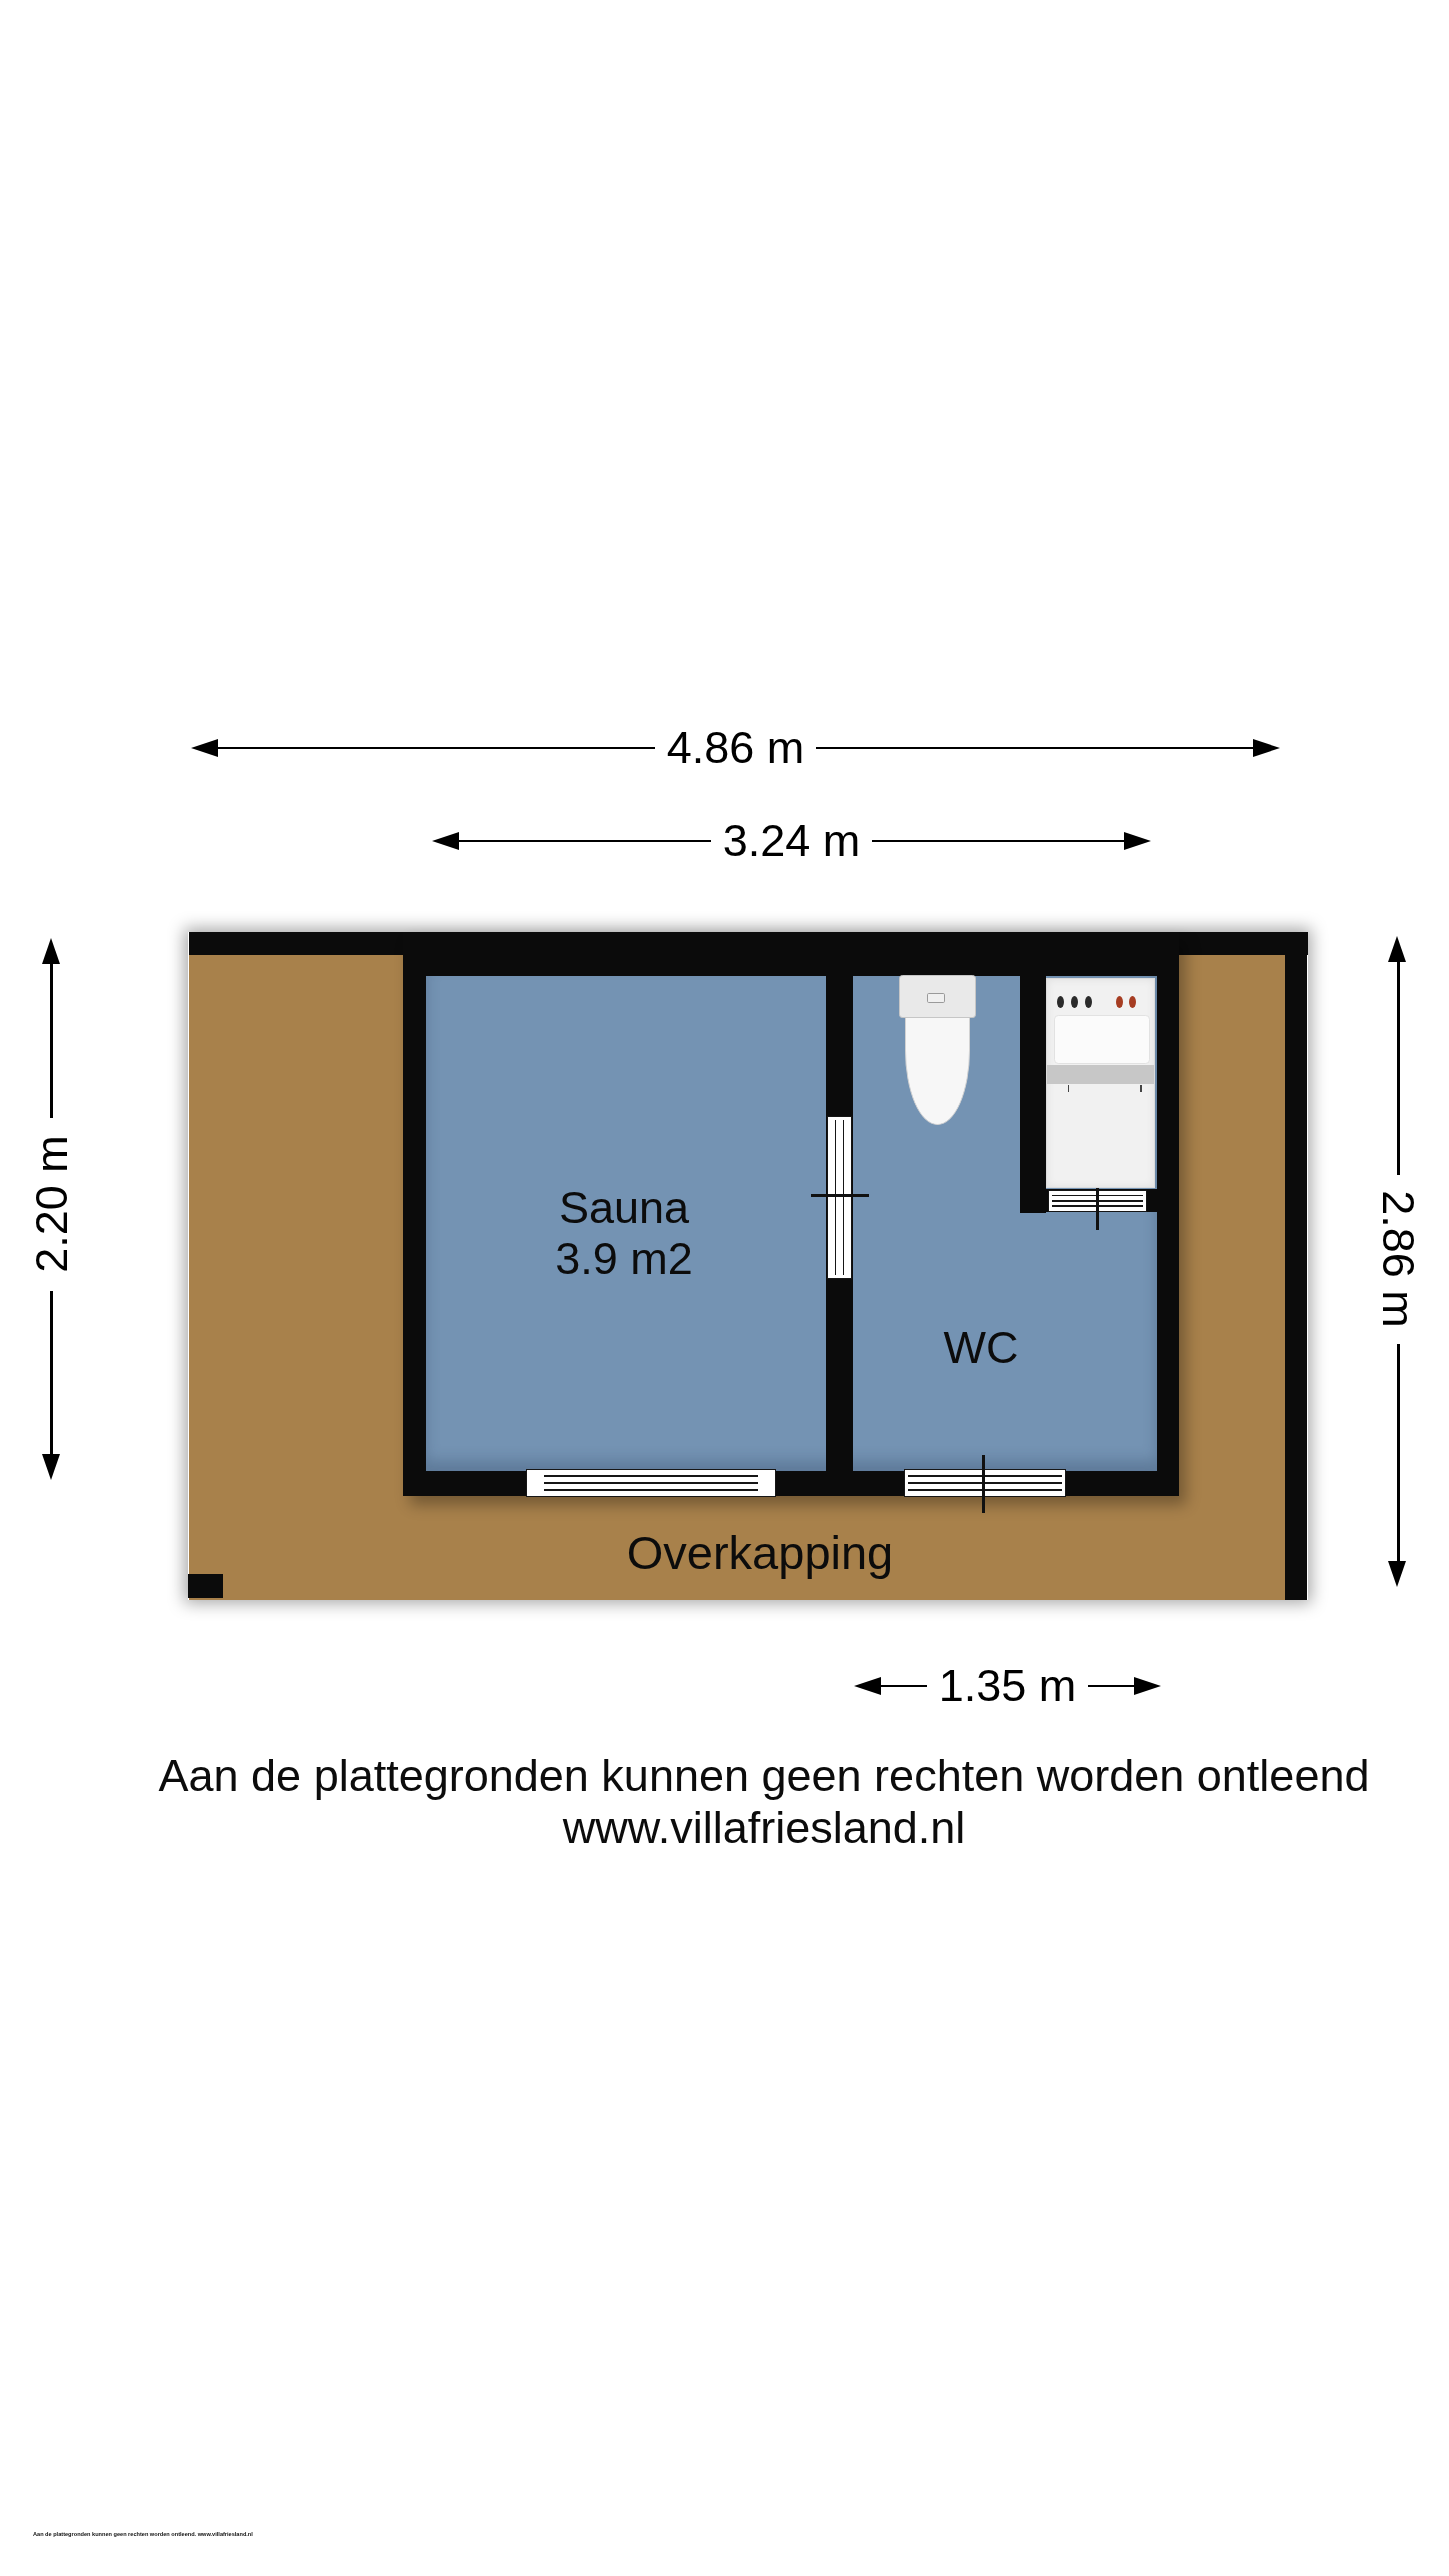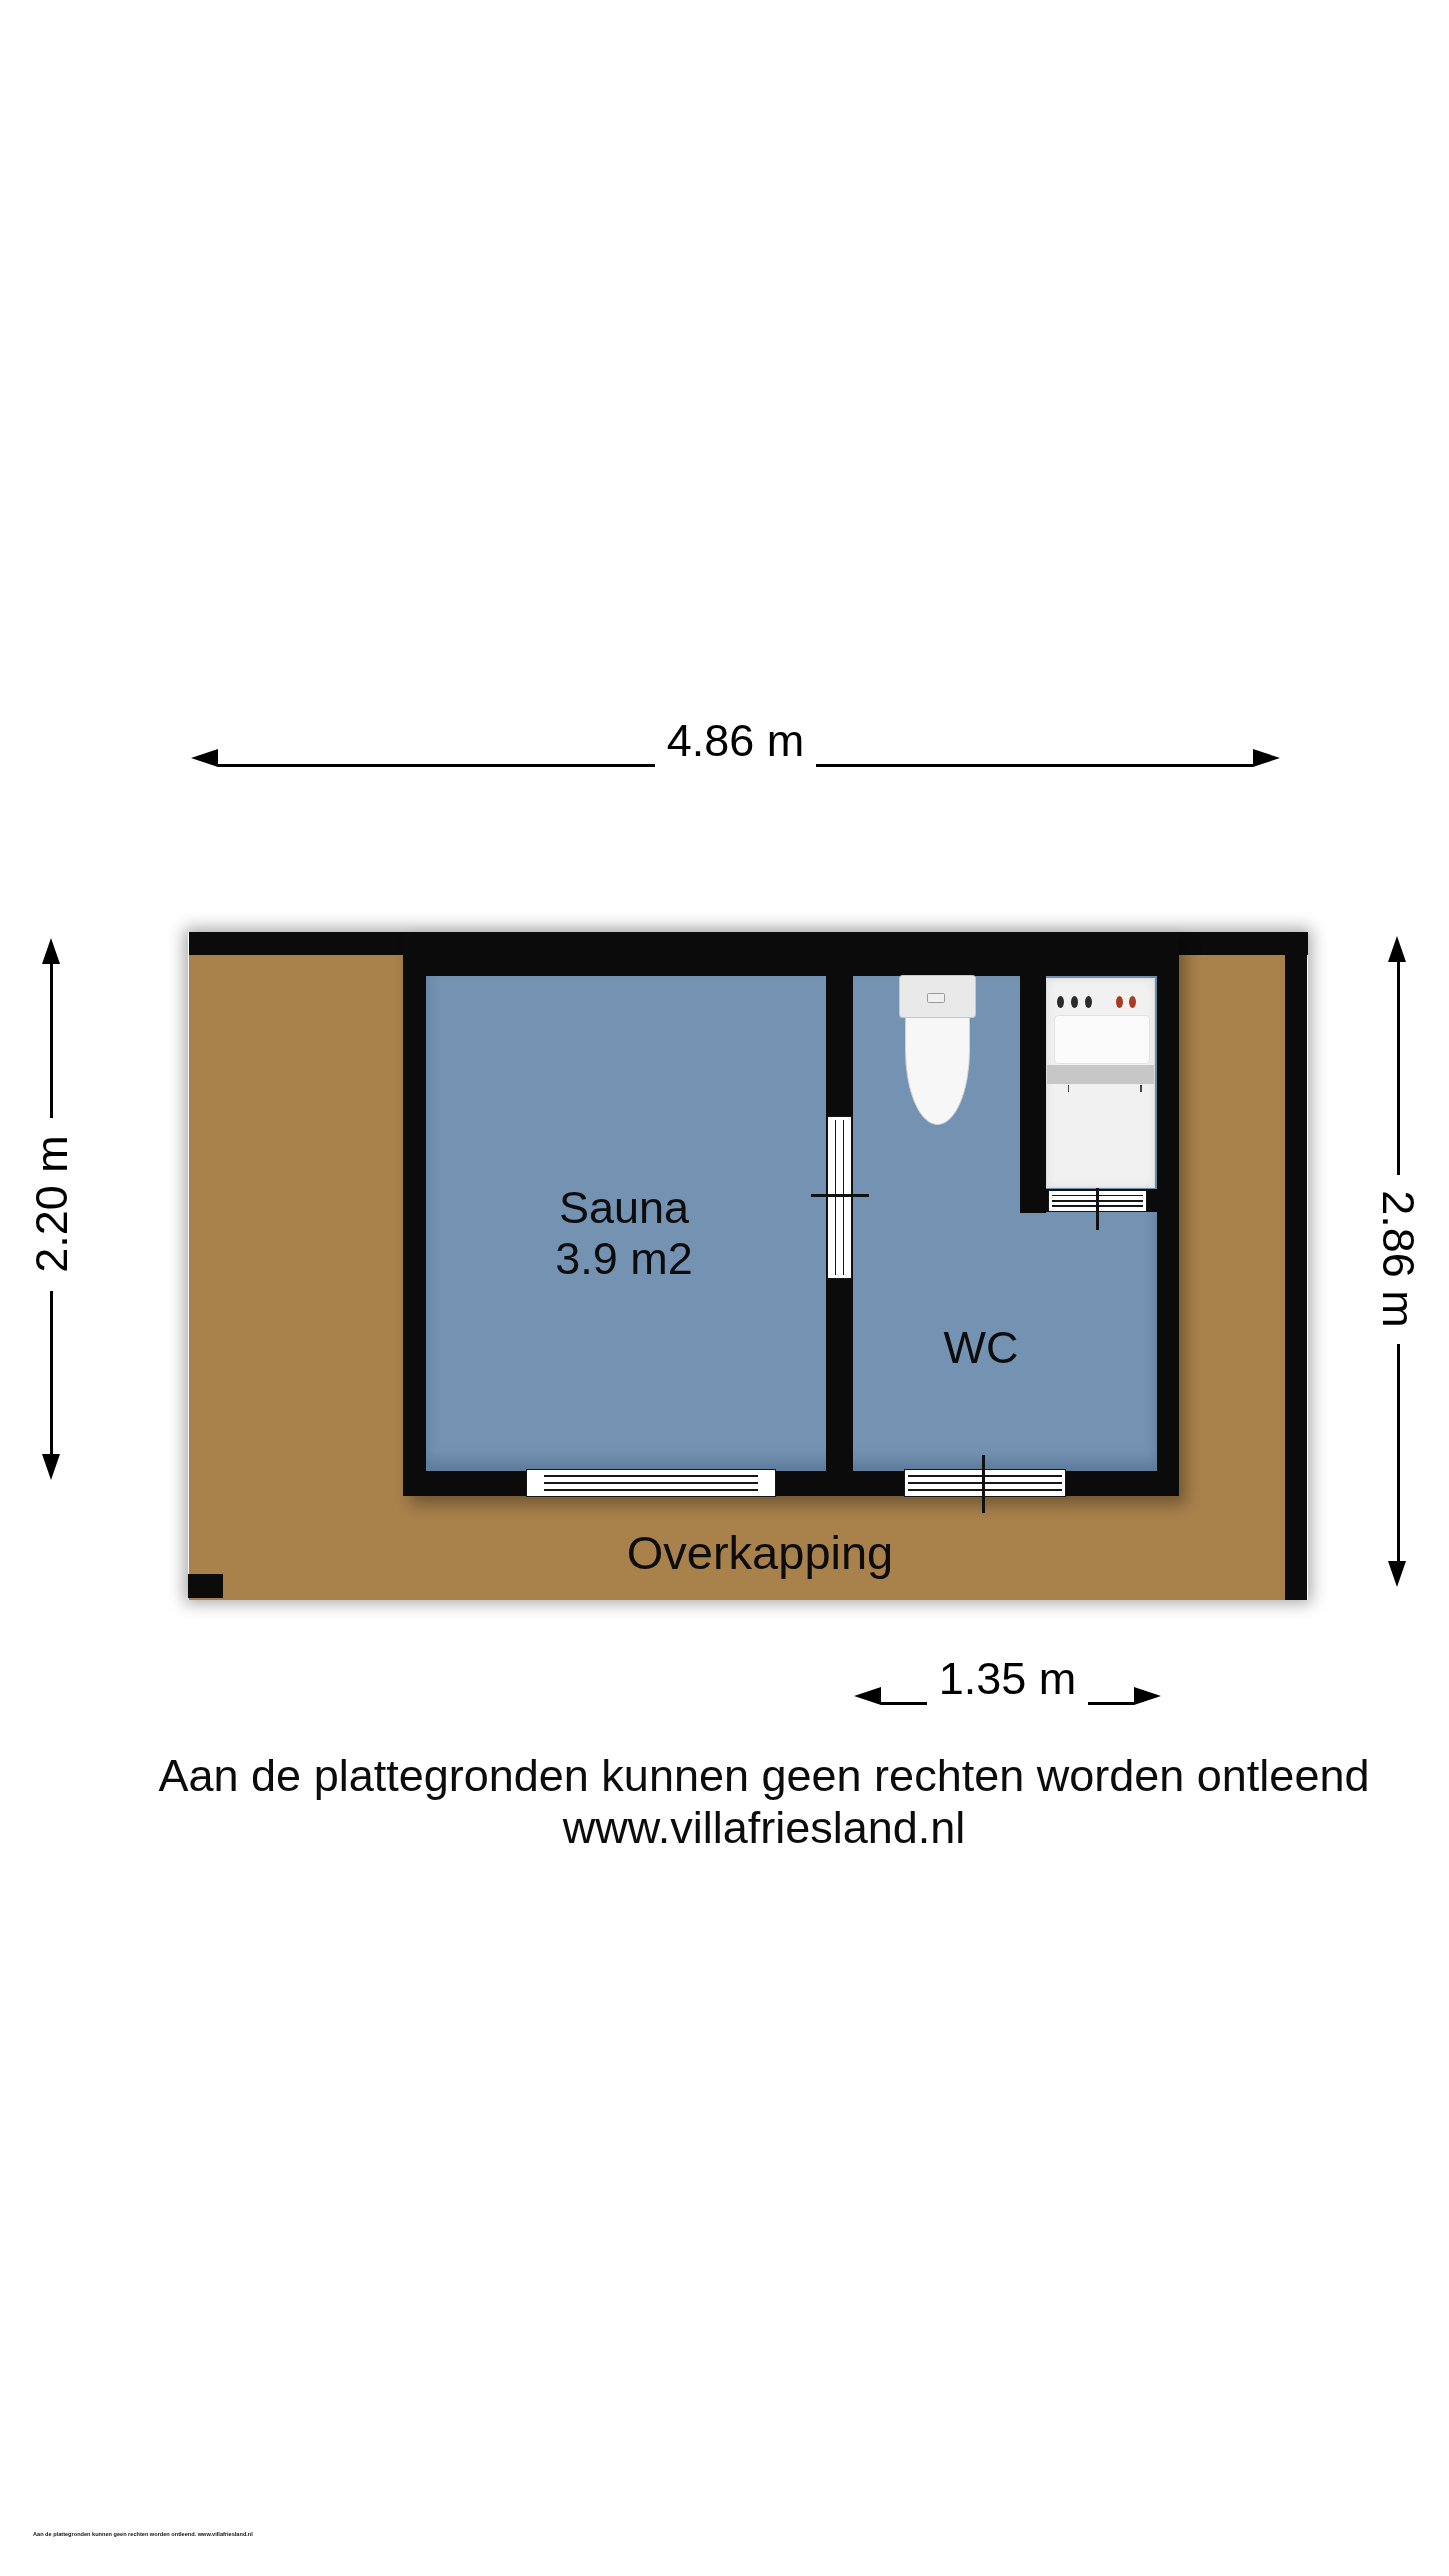--- a/index.html
+++ b/index.html
@@ -55,21 +55,21 @@
   .washer .t1{left:20.6px;} .washer .t2{left:93px;}
 
   
   .lbl{transform:translate(-50%,-50%);white-space:nowrap;font-size:45px;color:#0c0c0c;}
   .lbl-sauna{left:624px;top:1208px;}
   .lbl-area{left:624px;top:1259px;}
   .lbl-wc{left:981px;top:1348px;}
   .lbl-over{left:760px;top:1552px;font-size:47px;}
 
   
-  .hdim{display:flex;align-items:flex-end;height:38px;}
+  .hdim{display:flex;align-items:center;height:38px;}
   .hdim .seg{flex:1;height:2.6px;background:#000;}
   .hdim .dlbl{margin:0 12px;font-size:45px;white-space:nowrap;}
   .ah{width:0;height:0;}
   .ah-l{border-top:9.4px solid transparent;border-bottom:9.4px solid transparent;border-right:27.5px solid #000;}
   .ah-r{border-top:9.4px solid transparent;border-bottom:9.4px solid transparent;border-left:27.5px solid #000;}
   .ah-u{border-left:9.4px solid transparent;border-right:9.4px solid transparent;border-bottom:26px solid #000;}
   .ah-d{border-left:9.4px solid transparent;border-right:9.4px solid transparent;border-top:26px solid #000;}
   .dim-top1{left:191px;top:729px;width:1089px;}
   .dim-top2{left:432px;top:822px;width:719px;}
   .dim-b1{left:432px;top:1667px;width:404px;}
@@ -141,20 +141,27 @@
   <div class="abs lbl lbl-wc">WC</div>
   <div class="abs lbl lbl-over">Overkapping</div>
 
   <div class="abs hdim dim-top1">
     <div class="ah ah-l"></div>
     <div class="seg"></div>
     <div class="dlbl">4.86 m</div>
     <div class="seg"></div>
     <div class="ah ah-r"></div>
   </div>
+  <div class="abs hdim dim-top2">
+    <div class="ah ah-l"></div>
+    <div class="seg"></div>
+    <div class="dlbl">3.24 m</div>
+    <div class="seg"></div>
+    <div class="ah ah-r"></div>
+  </div>
   <div class="abs hdim dim-b2">
     <div class="ah ah-l"></div>
     <div class="seg"></div>
     <div class="dlbl">1.35 m</div>
     <div class="seg"></div>
     <div class="ah ah-r"></div>
   </div>
 
   <div>
     <div class="abs ah ah-u" style="left:42px;top:938px"></div>

